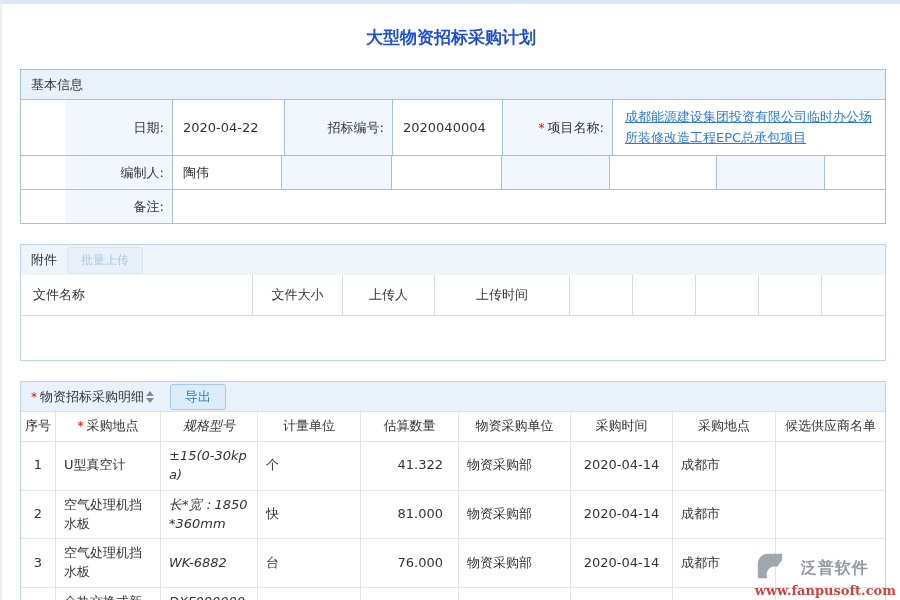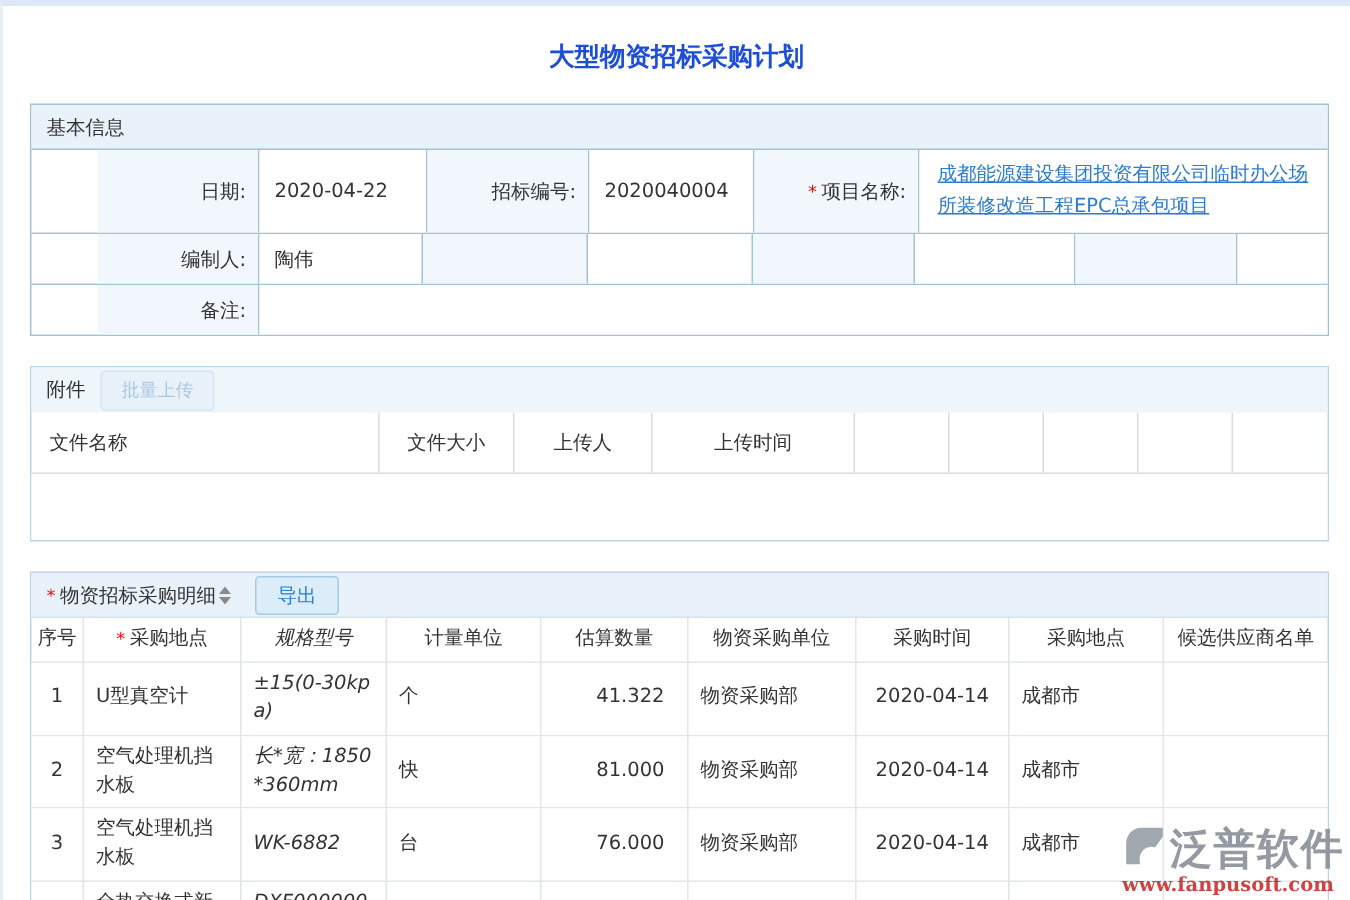--- a/index.html
+++ b/index.html
@@ -66,21 +66,21 @@
   .mrow > div:nth-child(7){ width:102px; justify-content:center; }
   .mrow > div:nth-child(8){ width:103px; }
   .mrow > div:nth-child(9){ flex:1;text-align:right; }
   .mhead { min-height:30px; }
   .mhead > div { justify-content:center !important; padding:4px 2px !important; }
   .drow { min-height:30px; background:#fff; }
 
   
   .watermark { position:absolute; right:4px; bottom:2px; opacity:.92; pointer-events:none; }
   .wm-top { display:flex; align-items:center; }
-  .wm-brand { font-size:28px; font-weight:bold; color:#8b919b; letter-spacing:1px; margin-left:2px; }
+  .wm-brand { font-size:16px; font-weight:bold; color:#8b919b; letter-spacing:1px; margin-left:16px; }
   .wm-url { font-size:13px; font-weight:bold; color:#cc3333; font-family:"DejaVu Serif","Liberation Serif",serif; margin-top:-2px; }
 </style>
 </head>
 <body>
 
 <div class="page">
 
   <div class="page-title">大型物资招标采购计划</div>
 
   <div class="box box-basic">

